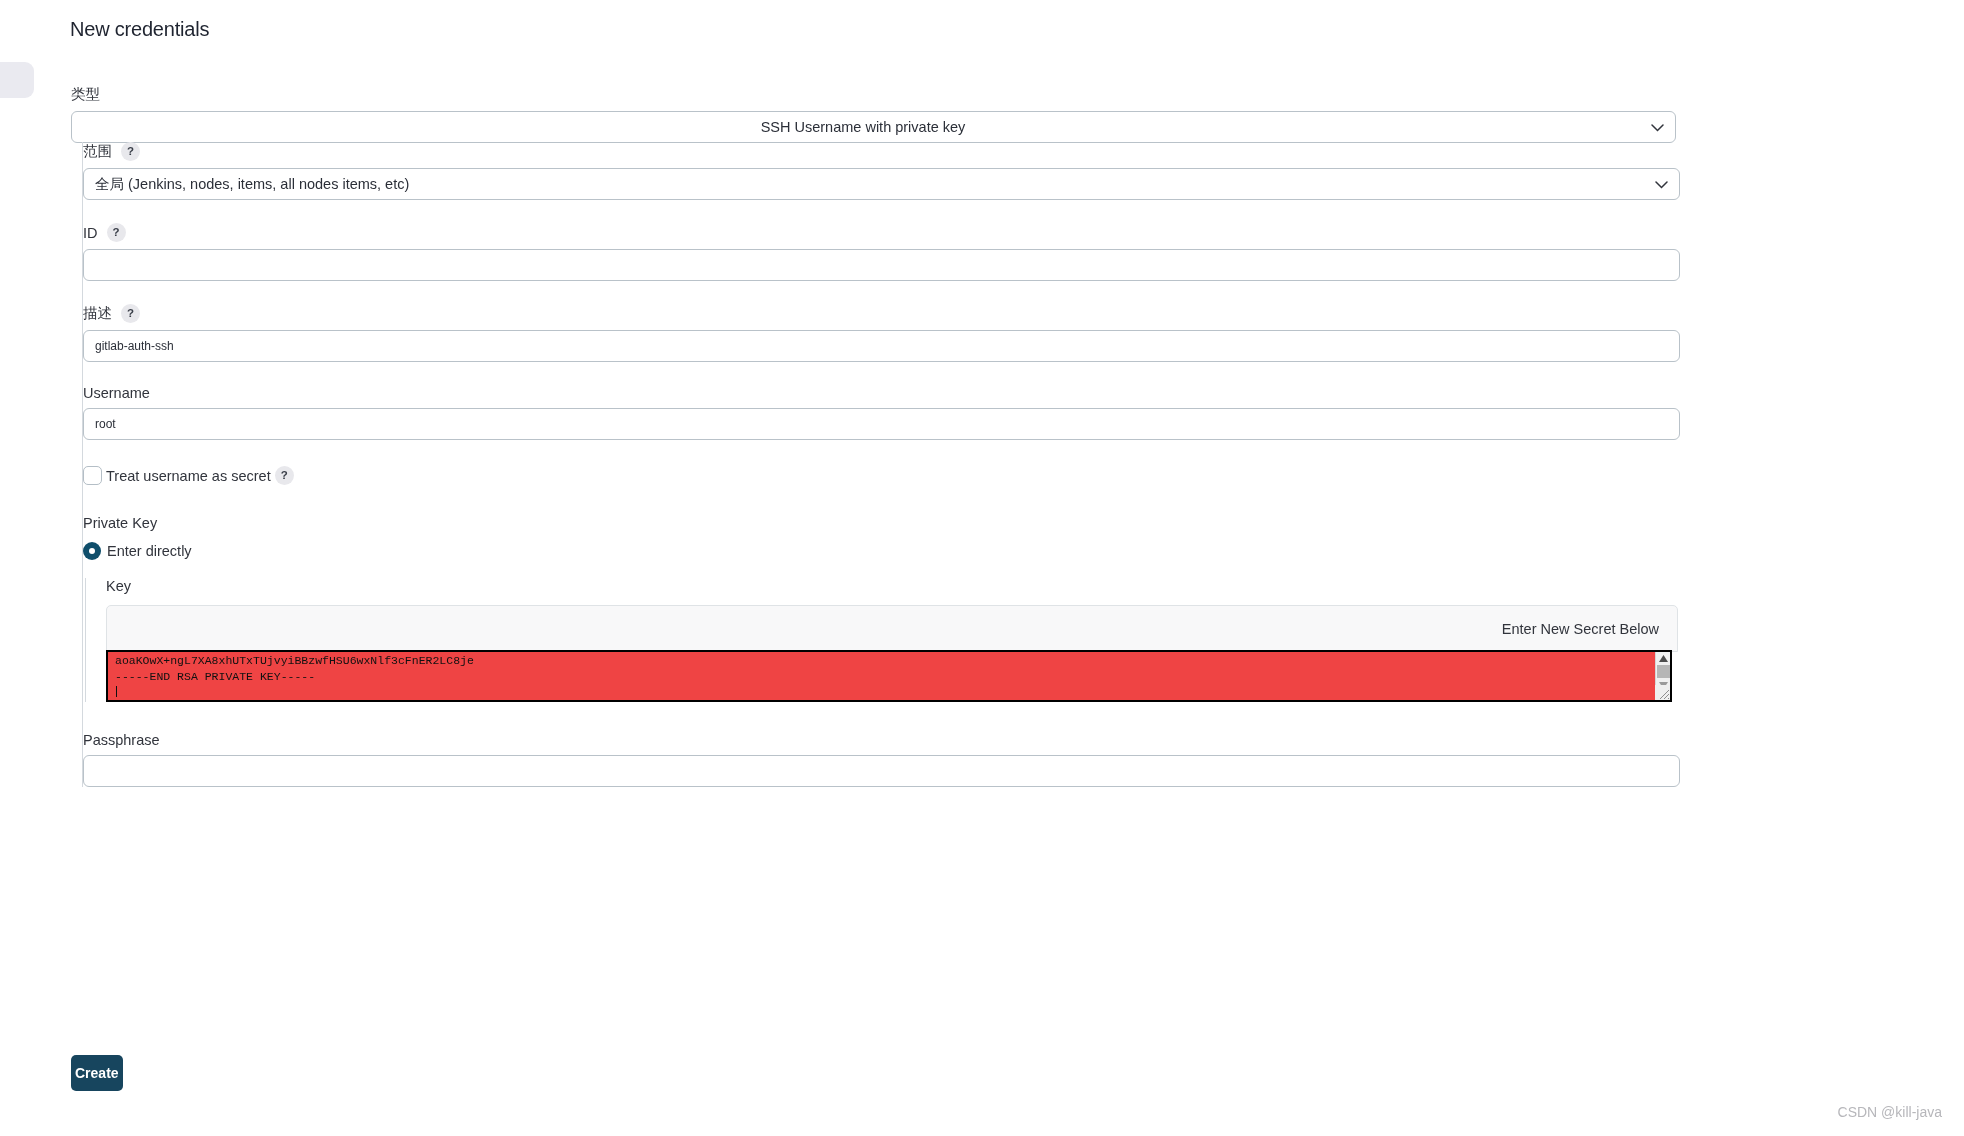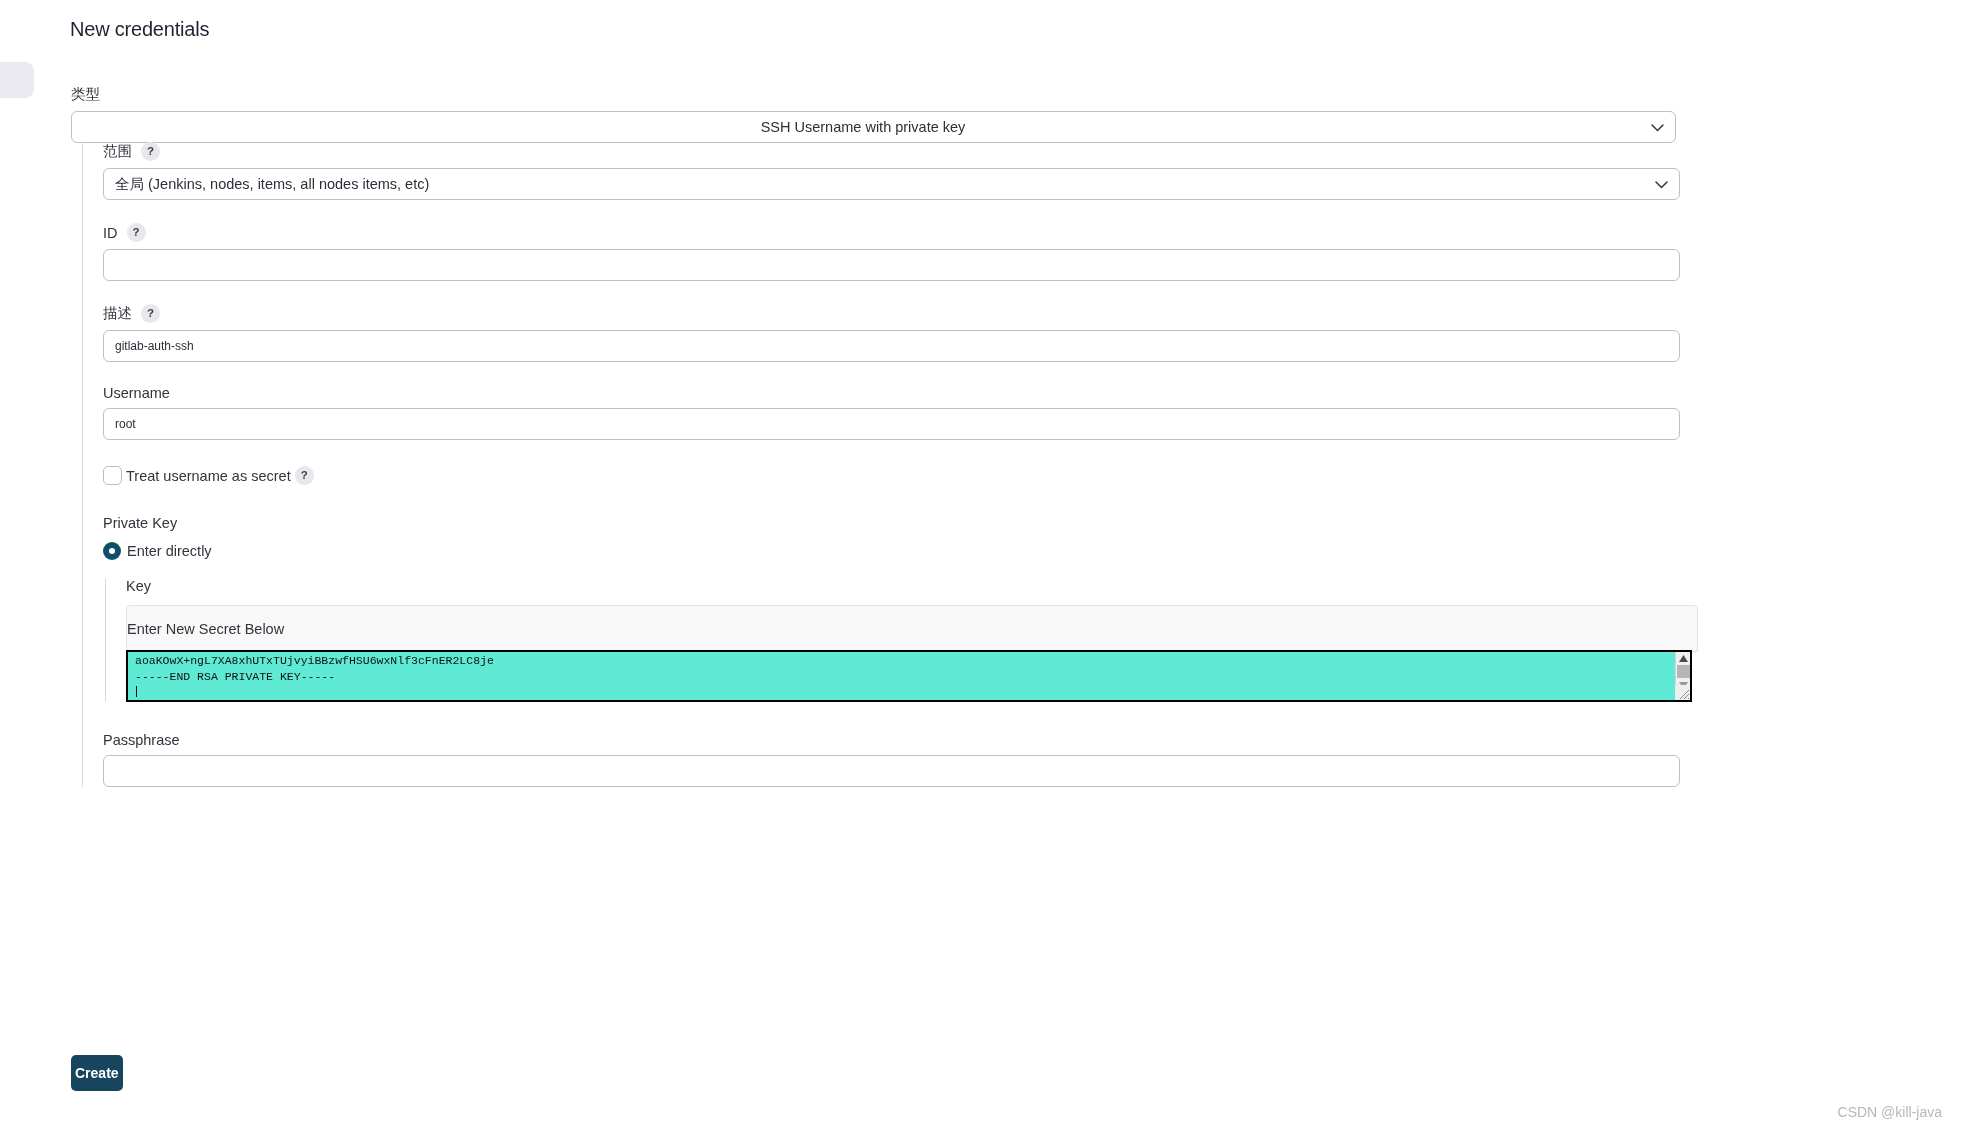--- a/index.html
+++ b/index.html
@@ -90,21 +90,20 @@
     transform: translateY(-50%);
     pointer-events: none;
   }
 
   
   .nested {
     position: absolute;
     left: 82px; top: 142px;
     width: 1598px;
     border-left: 1px solid #d4d9de;
-    padding-left: 20px;
   }
   .row { margin-bottom: 23px; }
   .row.tight { margin-bottom: 18px; }
 
   
   .check-row { display: flex; align-items: center; gap: 4px; margin: 26px 0 30px 0; }
   .checkbox {
     width: 19px; height: 19px;
     border: 1.5px solid #b4bec6;
     border-radius: 5px;
@@ -136,31 +135,32 @@
   }
   .secret-wrap { position: relative; width: 1572px; }
   .secret-header {
     width: 100%;
     height: 47px;
     background: #f8f8f9;
     border: 1px solid #dfe3e6;
     border-radius: 5px 5px 0 0;
     display: flex;
     align-items: center;
+    justify-content: flex-end;
     padding-right: 18px;
     font-size: 14.5px;
     color: #31343c;
   }
   .secret-textarea {
     position: relative;
     width: 1566px;
     height: 52px;
     margin-top: -2px;
     border: 2px solid #000;
-    background: #5eead4;
+    background: #ef4444;
     overflow: hidden;
   }
   .secret-text {
     font-family: "Liberation Mono", monospace;
     font-size: 11.5px;
     line-height: 12.6px;
     color: #111;
     padding: 3px 0 0 7px;
     white-space: pre;
   }

